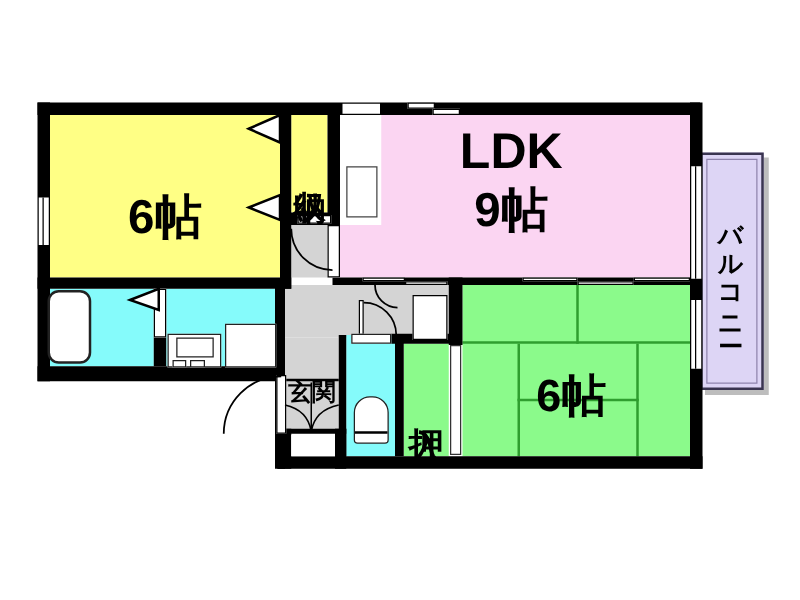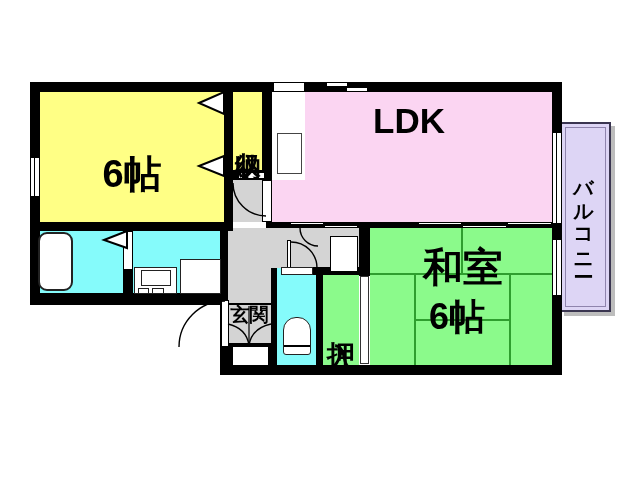--- a/index.html
+++ b/index.html
@@ -111,20 +111,20 @@
     <path d="M 228 324 Q 246 328 249 345" fill="none" stroke="#000" stroke-width="1.3"></path>
     <path d="M 271 324 Q 252 328 249 345" fill="none" stroke="#000" stroke-width="1.3"></path>
     <path d="M 249 306 L 249 344" fill="none" stroke="#000" stroke-width="1.2"></path>
     <polygon points="199,103 224,92 224,114" fill="#fff" stroke="#000" stroke-width="2"></polygon>
     <polygon points="199,166 224,156 224,176" fill="#fff" stroke="#000" stroke-width="2"></polygon>
     <polygon points="104,240 127,231 127,248" fill="#fff" stroke="#000" stroke-width="2"></polygon>
   </svg>
 
   <div class="lbl" style="left:40px;top:152px;width:184px;height:46px;font-size:38px;">6帖</div>
   <div class="lbl vert" style="left:233px;top:95px;width:29px;height:76px;font-size:26px;letter-spacing:1px;">収納</div>
-  <div class="lbl" style="left:266px;top:100px;width:286px;height:42px;font-size:35px;">LDK</div>
-  <div class="lbl" style="left:372px;top:243px;width:182px;height:48px;font-size:40px;">和室</div>
+  <div class="lbl" style="left:266px;top:100px;width:286px;height:42px;font-size:40px;">LDK</div>
+  <div class="lbl" style="left:266px;top:148px;width:286px;height:44px;font-size:38px;">9帖</div>
   <div class="lbl" style="left:366px;top:296px;width:182px;height:42px;font-size:36px;">6帖</div>
   <div class="lbl vert" style="left:322px;top:280px;width:37px;height:82px;font-size:28px;letter-spacing:1px;">押入</div>
   <div class="lbl" style="left:226px;top:304px;width:47px;height:22px;font-size:19px;">玄関</div>
   <div class="lbl vert" style="left:560px;top:138px;width:47px;height:156px;font-size:20px;letter-spacing:2px;">バルコニー</div>
 
 </div>
 
 </body></html>

